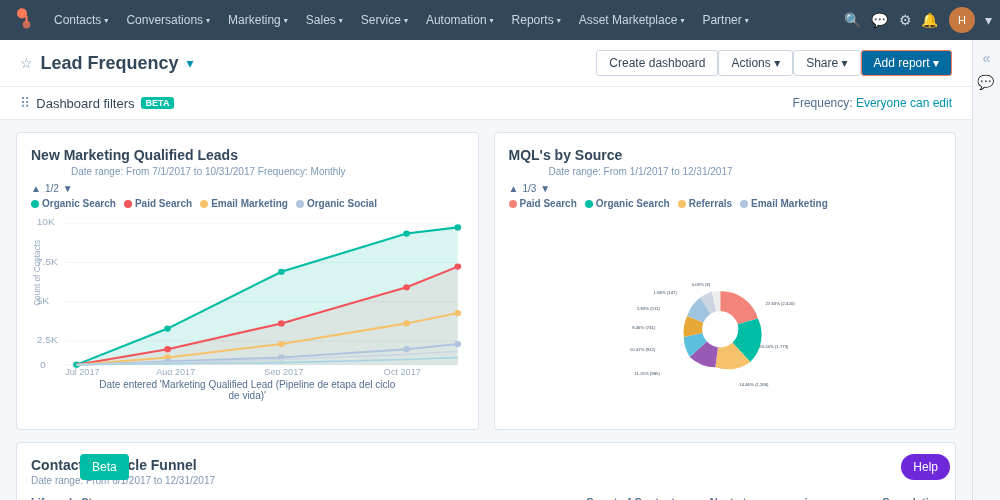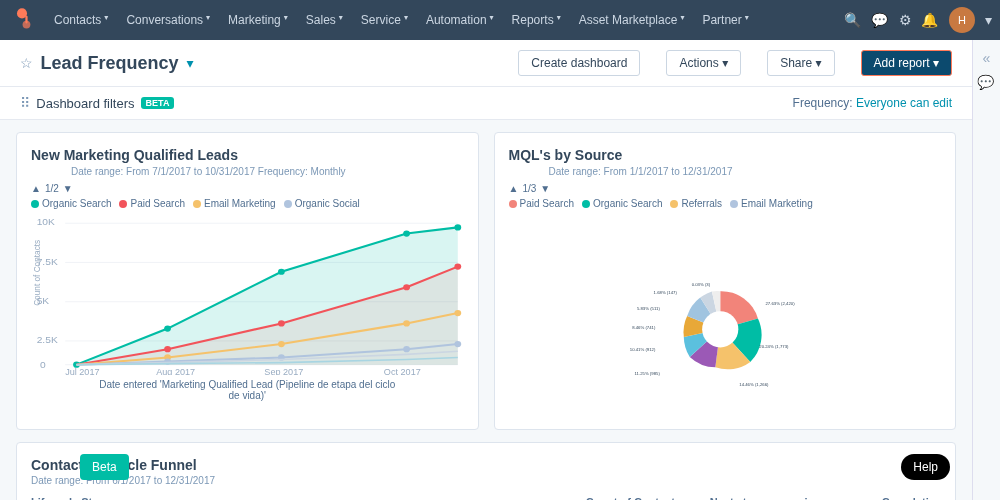--- a/index.html
+++ b/index.html
@@ -28,21 +28,21 @@
       align-items: center;
       gap: 2px;
       flex: 1;
     }
     .nav-item {
       padding: 4px 8px;
       color: #cbd6e2;
       cursor: pointer;
       border-radius: 3px;
       display: flex;
-      align-items: flex-start;
+      align-items: center;
       gap: 3px;
       font-size: 12px;
       white-space: nowrap;
     }
     .nav-item .caret { font-size: 8px; }
     .nav-right {
       display: flex;
       align-items: center;
       gap: 10px;
     }
@@ -122,37 +122,37 @@
       color: #33475b;
     }
     .dropdown-caret {
       color: #0091ae;
       font-size: 14px;
       cursor: pointer;
     }
     .header-actions {
       display: flex;
       align-items: center;
-      gap: 26px;
+      gap: 0;
     }
     .btn {
       padding: 5px 12px;
       border-radius: 3px;
       font-size: 12px;
       cursor: pointer;
       border: 1px solid;
       white-space: nowrap;
     }
     .btn-outline {
       background: white;
       border-color: #cbd6e2;
       color: #33475b;
     }
     .btn-primary {
-      background: #0c4a6e;
+      background: #0369a1;
       border-color: #ff7a59;
       color: white;
     }
 
     
     .filters-bar {
       background: white;
       padding: 8px 20px;
       display: flex;
       align-items: center;
@@ -203,20 +203,21 @@
       font-size: 10px;
       color: #7c98b6;
       margin-bottom: 6px;
       padding-left: 40px;
     }
     .legend {
       display: flex;
       flex-wrap: wrap;
       gap: 8px;
       margin-bottom: 6px;
+      font-weight: bold;
     }
     .legend-item {
       display: flex;
       align-items: center;
       gap: 3px;
       font-size: 10px;
       color: #516f90;
     }
     .legend-dot {
       width: 8px;
@@ -304,21 +305,21 @@
       color: white;
       padding: 6px 12px;
       border-radius: 4px;
       font-size: 12px;
       cursor: pointer;
     }
     .help-fab {
       position: fixed;
       bottom: 20px;
       right: 50px;
-      background: #000000;
+      background: #6d28d9;
       color: white;
       padding: 6px 12px;
       border-radius: 20px;
       font-size: 12px;
       cursor: pointer;
       margin-top: 40px;
     }
   </style>
 </head>
 <body>

